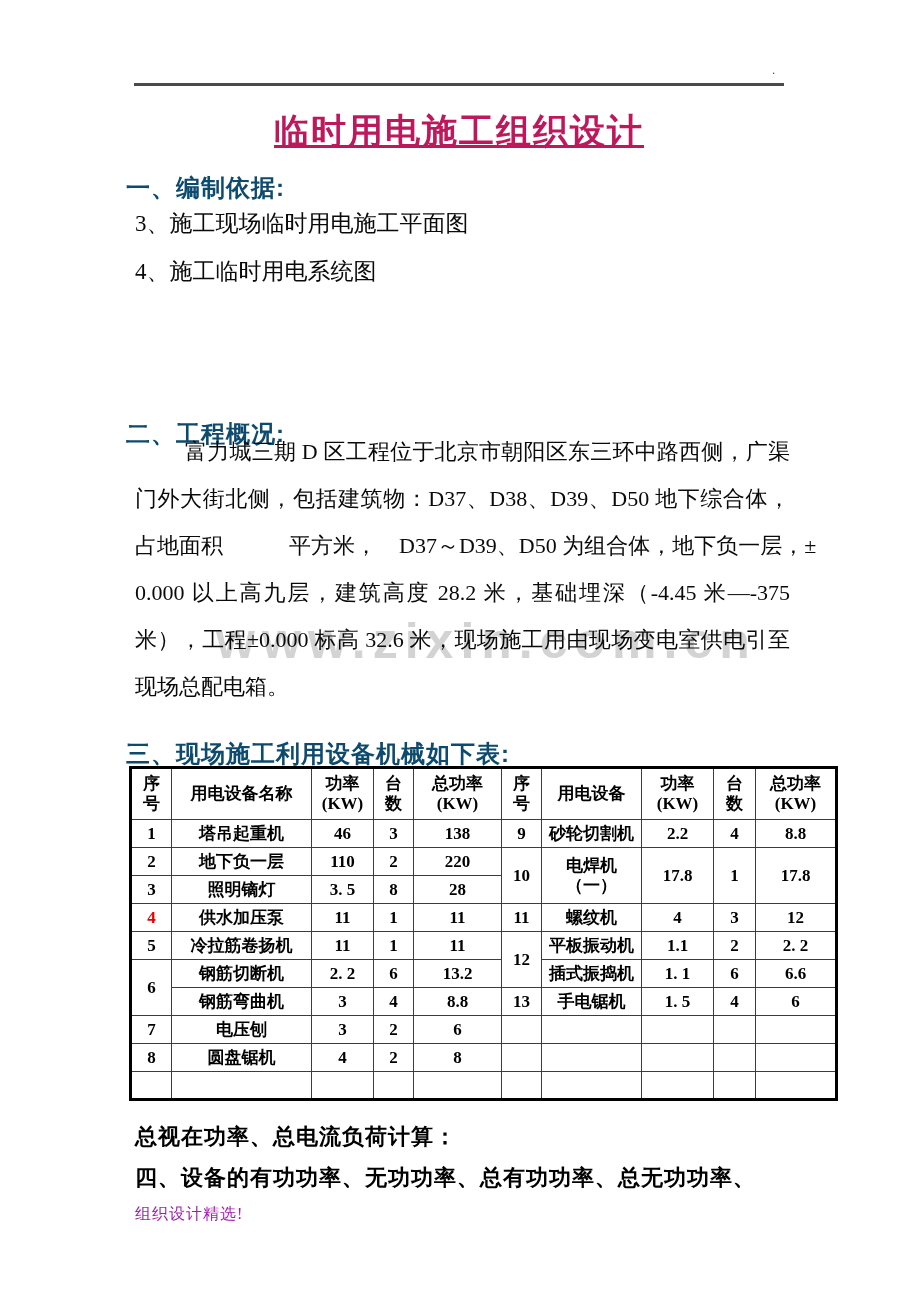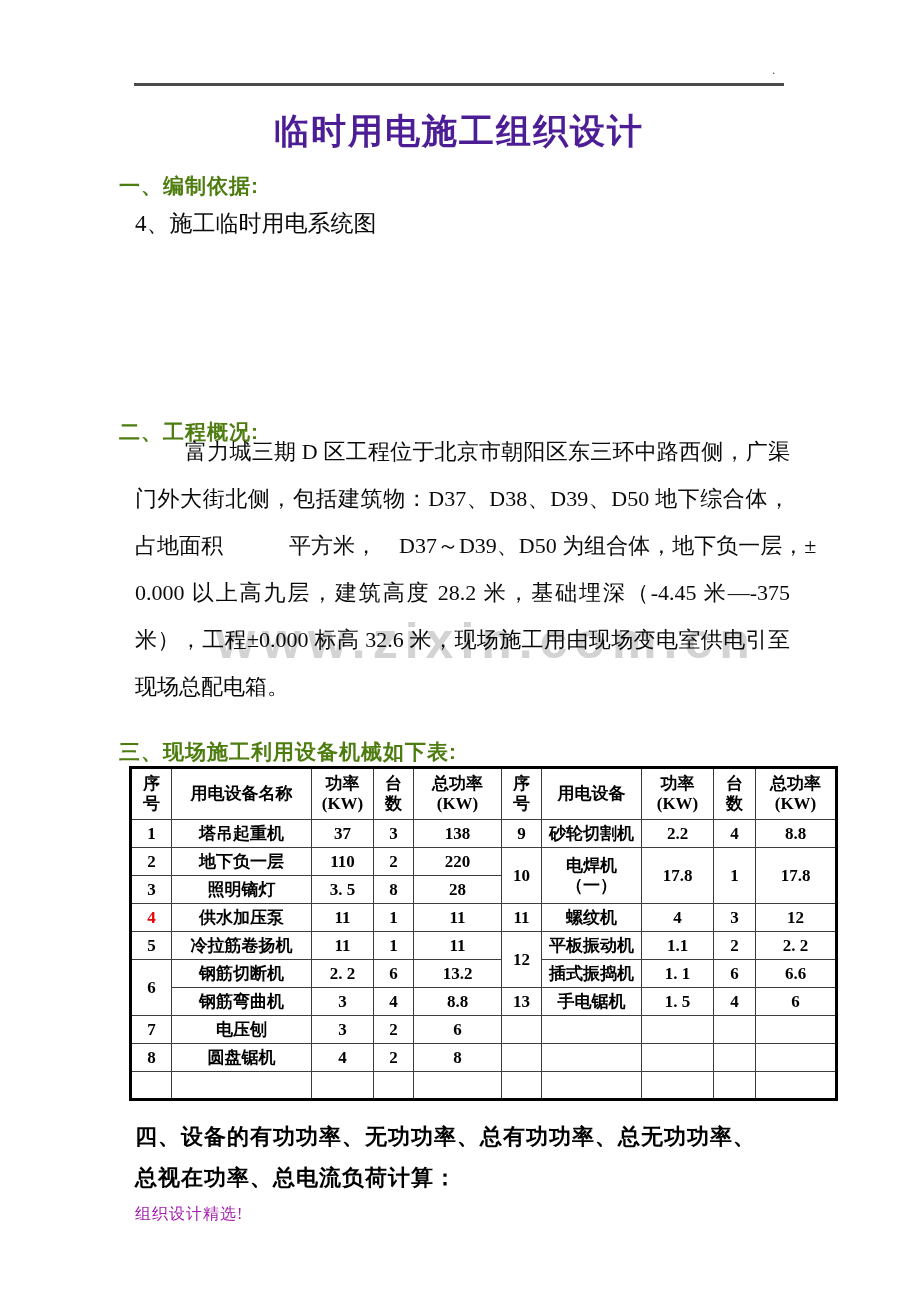--- a/index.html
+++ b/index.html
@@ -22,29 +22,30 @@
     font-size:13px; color:#555;
     font-family:"Liberation Serif", serif;
   }
   .doc-title {
     position:absolute; left:134px; top:108px; width:650px;
     text-align:center;
     font-family:"Liberation Sans", sans-serif;
     font-weight:bold;
     font-size:35px;
     letter-spacing:2px;
-    color:#4c1d95;
+    color:#be185d;
+    text-decoration:underline;
   }
   .h-sec {
-    position:absolute; left:119px;
+    position:absolute; left:126px;
     font-family:"Liberation Sans", sans-serif;
     font-weight:bold;
-    font-size:21px;
+    font-size:24px;
     letter-spacing:1px;
-    color:#4d7c0f;
+    color:#0c4a6e;
   }
   .h1-sec { top:172px; }
   .h2-sec { top:418px; }
   .h3-sec { top:738px; }
   .h4-sec {
     position:absolute; left:135px; top:1116px; width:680px;
     font-family:"Liberation Sans", sans-serif;
     font-weight:bold;
     font-size:22px;
     letter-spacing:1px;
@@ -118,20 +119,21 @@
 <div class="page">
 
   <div class="top-rule"></div>
   <span class="top-dot">.</span>
 
   <h1 class="doc-title">临时用电施工组织设计</h1>
 
   <div class="h-sec h1-sec">一、编制依据:</div>
 
   <div class="basis-list">
+    <div class="item">3、施工现场临时用电施工平面图</div>
     <div class="item">4、施工临时用电系统图</div>
   </div>
 
   <div class="h-sec h2-sec">二、工程概况:</div>
 
   <div class="watermark">www.zixin.com.cn</div>
 
   <div class="overview-para">
     <div class="pline first">富力城三期 D 区工程位于北京市朝阳区东三环中路西侧，广渠</div>
     <div class="pline">门外大街北侧，包括建筑物：D37、D38、D39、D50 地下综合体，</div>
@@ -173,21 +175,21 @@
           <td>功率
 (KW)</td>
           <td>台
 数</td>
           <td>总功率
 (KW)</td>
         </tr>
         <tr>
           <td>1</td>
           <td>塔吊起重机</td>
-          <td>37</td>
+          <td>46</td>
           <td>3</td>
           <td>138</td>
           <td>9</td>
           <td>砂轮切割机</td>
           <td>2.2</td>
           <td>4</td>
           <td>8.8</td>
         </tr>
         <tr>
           <td>2</td>
@@ -287,19 +289,19 @@
           <td></td>
           <td></td>
           <td></td>
           <td></td>
           <td></td>
         </tr>
       </tbody>
   </table>
 
   <div class="h4-sec">
+    <div>总视在功率、总电流负荷计算：</div>
     <div>四、设备的有功功率、无功功率、总有功功率、总无功功率、</div>
-    <div>总视在功率、总电流负荷计算：</div>
   </div>
 
   <div class="page-footer">组织设计精选!</div>
 
 </div>
 
 </body></html>

